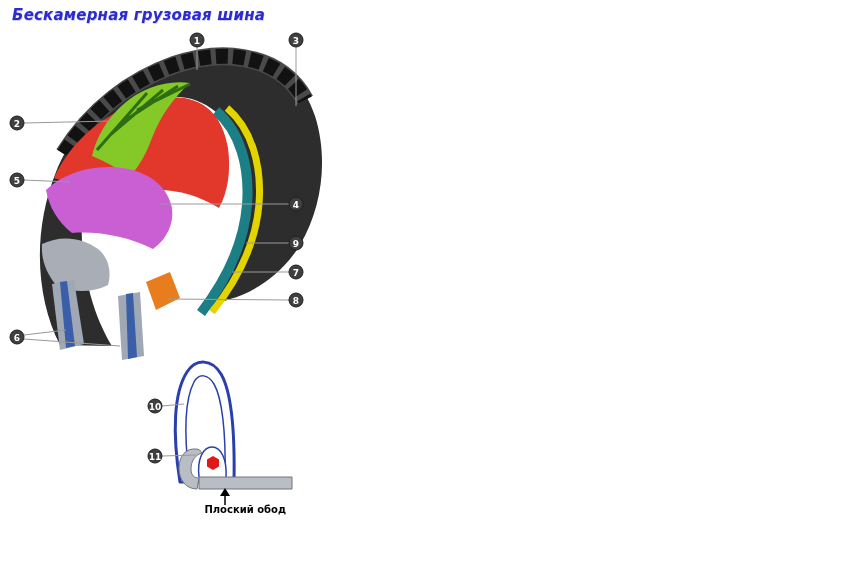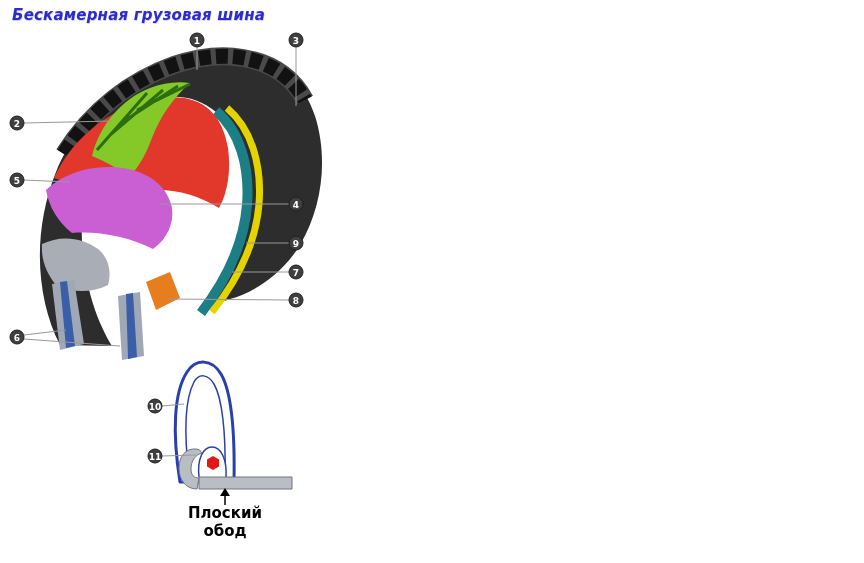--- a/index.html
+++ b/index.html
@@ -19,22 +19,22 @@
     font-style:italic;
     letter-spacing:0.2px;
     white-space:nowrap;
     text-shadow:0.5px 0.5px 0 rgba(120,120,200,0.35);
   }
   .title-top{left:12px;top:6px;color:var(--title-top,#2b2bd0);}
   .title-bottom{left:12px;top:481px;color:var(--title-bottom,#a21fd0);}
   .rim-label{
     position:absolute;
     left:164px;top:504px;width:122px;
-    text-align:center;
-    font-size:15px;
+    text-align:right;
+    font-size:10px;
     font-weight:bold;
     color:#000000;
   }
   .callout-num{
     font-family:"DejaVu Sans", sans-serif;
     font-size:9px;
     font-weight:bold;
     fill:var(--callout-text,#ffffff);
   }
 </style>

